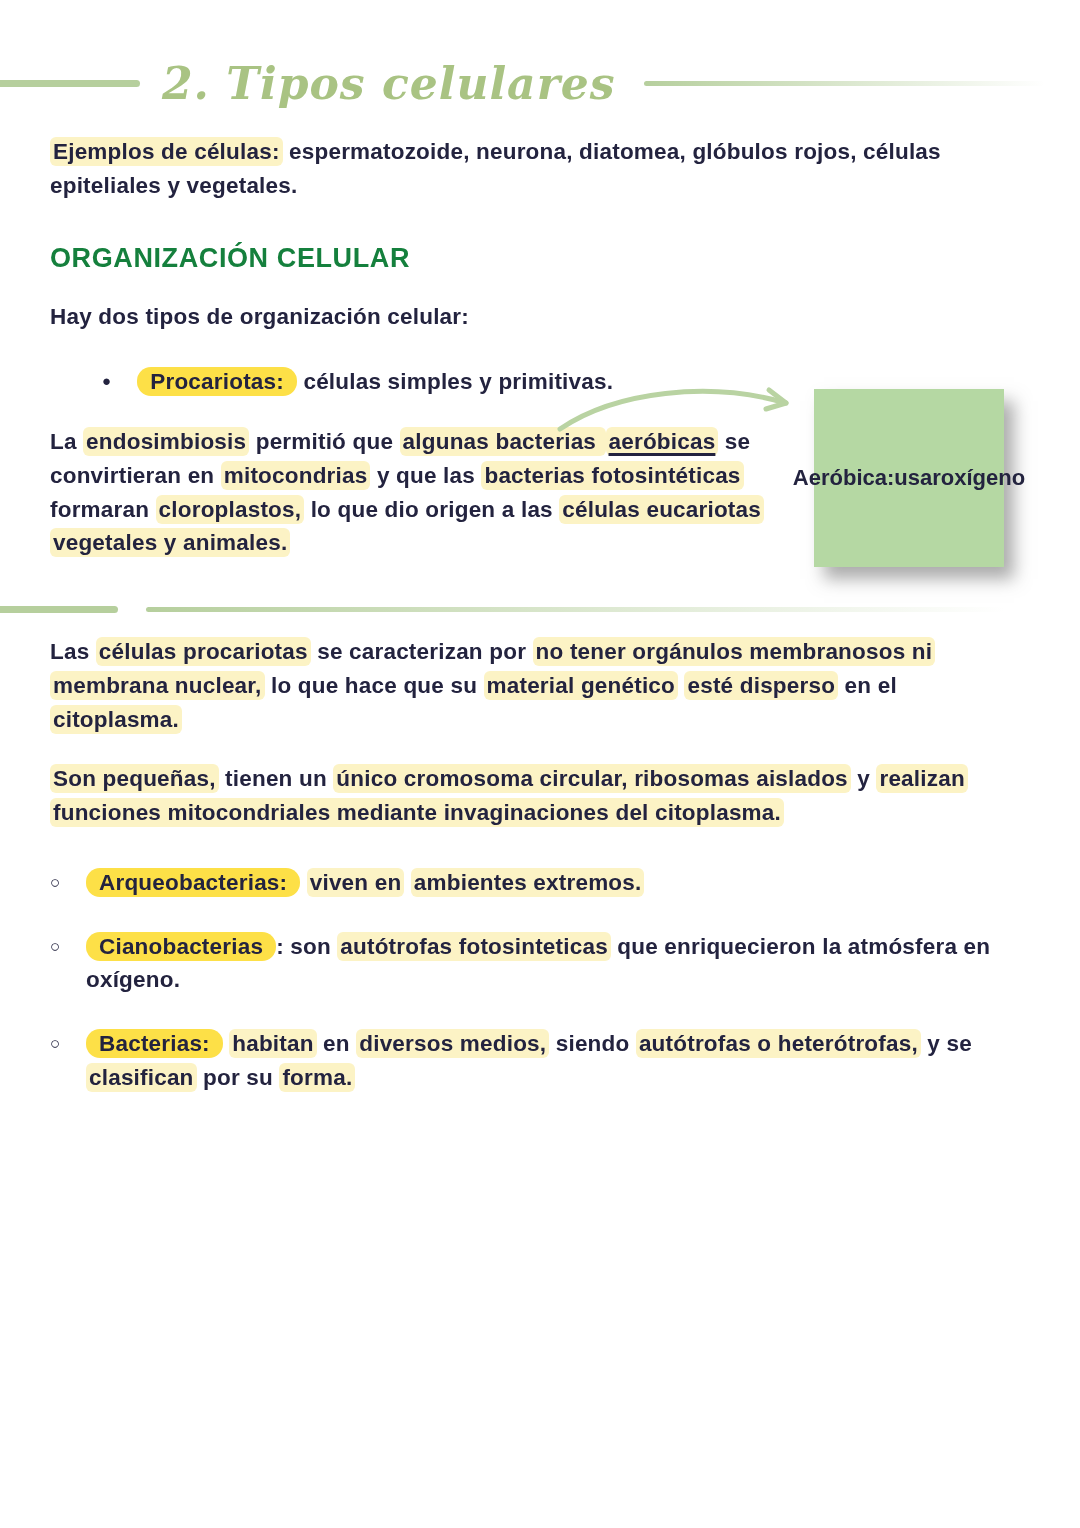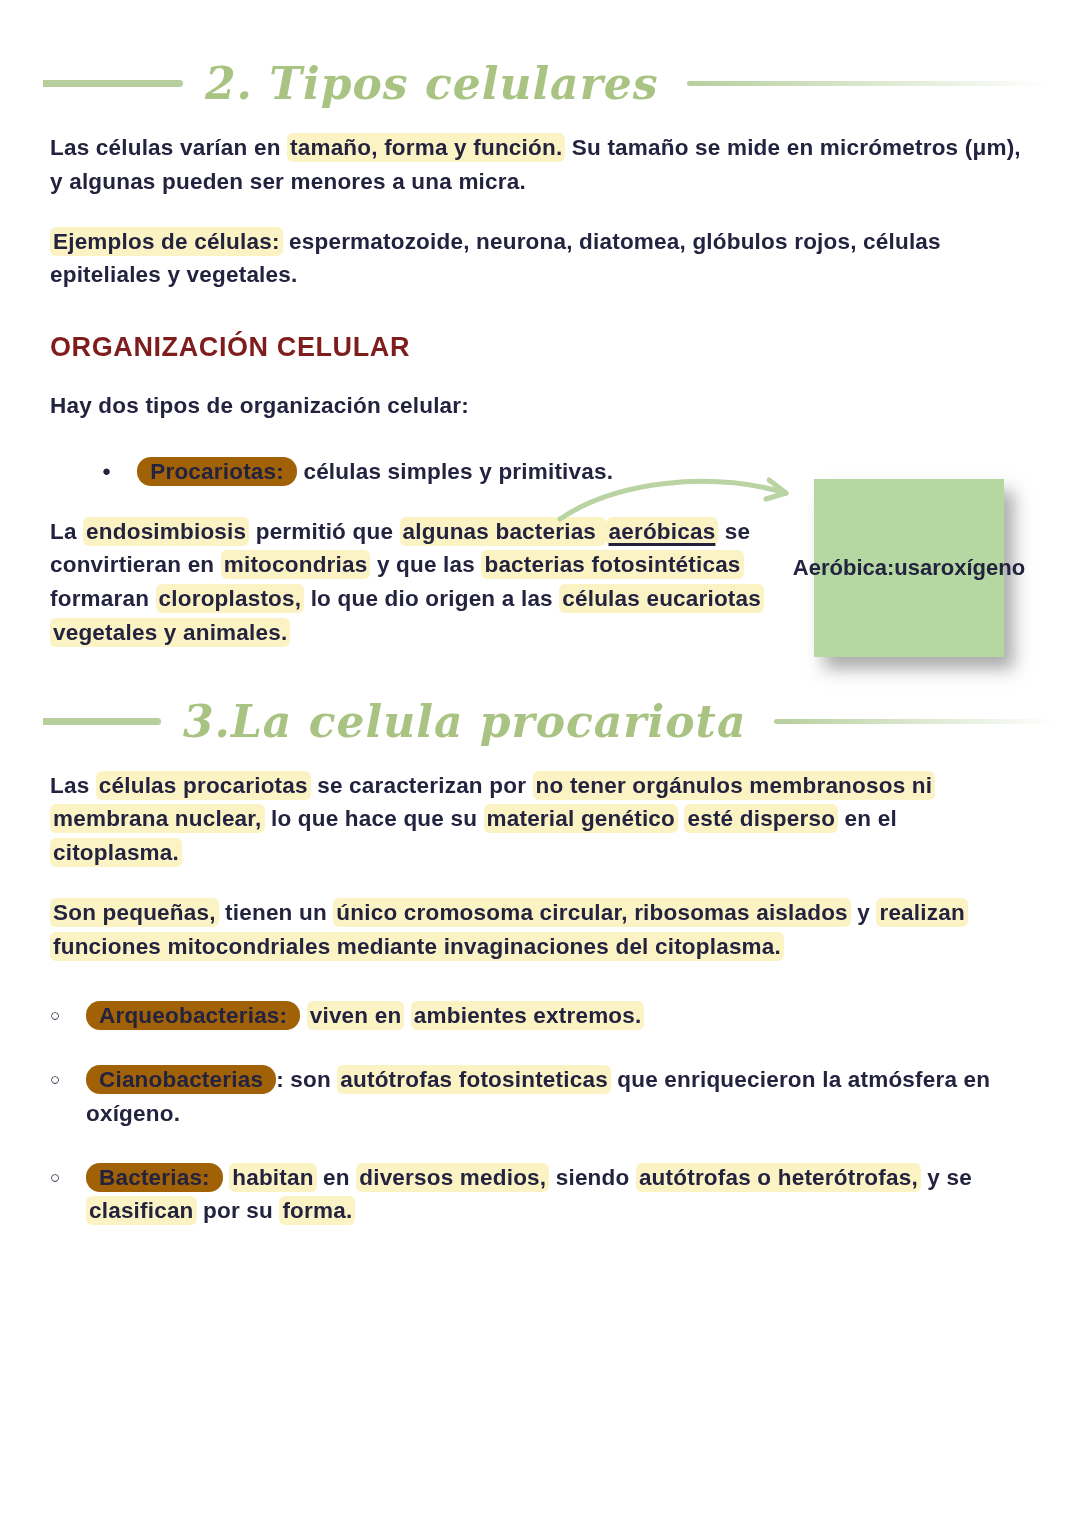--- a/index.html
+++ b/index.html
@@ -9,21 +9,21 @@
   .page {
     position: relative;
     width: 1080px;
     height: 1528px;
     background: #ffffff;
     color: #23233f;
     overflow: hidden;
   }
 
   
-  .heading-row { display: flex; align-items: center; margin-left: 43px; }
+  .heading-row { display: flex; align-items: center; }
   .h2-row { margin-top: 58px; }
   .h3-row { margin-top: 46px; }
   .line-left {
     height: 7px;
     background: #b6cf9d;
     border-radius: 0 5px 5px 0;
     flex: 0 0 auto;
   }
   .h2-row .line-left { width: 140px; }
   .h3-row .line-left { width: 118px; }
@@ -51,37 +51,37 @@
     margin: 26px 50px 0 50px;
     font-size: 22.5px;
     font-weight: bold;
     line-height: 1.5;
     letter-spacing: 0.2px;
   }
   p.first-after-heading { margin-top: 22px; }
 
   .org-heading {
     margin: 40px 50px 0 50px;
-    color: #7f1d1d;
+    color: #15803d;
     font-size: 27px;
     font-weight: bold;
     letter-spacing: 0.6px;
   }
   .org-intro { margin-top: 16px; }
 
   
   .hl-y {
     background: #fcf3c5;
     border-radius: 6px;
     padding: 2px 3px;
     -webkit-box-decoration-break: clone;
     box-decoration-break: clone;
   }
   .hl-g {
-    background: #a16207;
+    background: #fde047;
     border-radius: 14px;
     padding: 2px 13px;
     -webkit-box-decoration-break: clone;
     box-decoration-break: clone;
   }
   .und {
     text-decoration: underline;
     text-decoration-thickness: 2.5px;
     text-underline-offset: 4px;
     text-align: right;
@@ -147,21 +147,20 @@
 <body>
 
 <div class="page">
 
   <div class="heading-row h2-row">
     <div class="line-left"></div>
     <h1 class="script-heading">2. Tipos celulares</h1>
     <div class="line-right"></div>
   </div>
 
-  <p class="body first-after-heading"><span>Las células varían en </span><span class="hl-y">tamaño, forma y función.</span><span> Su tamaño se mide en micrómetros (μm), y algunas pueden ser menores a una micra.</span></p>
   <p class="body"><span class="hl-y">Ejemplos de células:</span><span> espermatozoide, neurona, diatomea, glóbulos rojos, células epiteliales y vegetales.</span></p>
 
   <h2 class="org-heading">ORGANIZACIÓN CELULAR</h2>
   <p class="body org-intro"><span>Hay dos tipos de organización celular:</span></p>
 
   <p class="bullet2"><span class="dot">●</span><span><span class="hl-g">Procariotas:</span><span> células simples y primitivas.</span></span></p>
 
   <div class="endo-block">
     <p class="body endo-text"><span>La </span><span class="hl-y">endosimbiosis</span><span> permitió que </span><span class="hl-y">algunas bacterias </span><span class="hl-y und">aeróbicas</span><span> se convirtieran en </span><span class="hl-y">mitocondrias</span><span> y que las </span><span class="hl-y">bacterias fotosintéticas</span><span> formaran </span><span class="hl-y">cloroplastos,</span><span> lo que dio origen a las </span><span class="hl-y">células eucariotas</span><span> </span><span class="hl-y">vegetales y animales.</span></p>
     <svg class="arrow-svg" viewBox="0 0 252 64">
@@ -170,21 +169,20 @@
     </svg>
     <div class="sticky-note">
       <div>Aeróbica:</div>
       <div>usar</div>
       <div>oxígeno</div>
     </div>
   </div>
 
   <div class="heading-row h3-row">
     <div class="line-left"></div>
-    <h1 class="script-heading">3.La celula procariota</h1>
     <div class="line-right"></div>
   </div>
 
   <p class="body first-after-heading"><span>Las </span><span class="hl-y">células procariotas</span><span> se caracterizan por </span><span class="hl-y">no tener orgánulos membranosos ni membrana nuclear,</span><span> lo que hace que su </span><span class="hl-y">material genético</span><span> </span><span class="hl-y">esté disperso</span><span> en el </span><span class="hl-y">citoplasma.</span></p>
   <p class="body"><span class="hl-y">Son pequeñas,</span><span> tienen un </span><span class="hl-y">único cromosoma circular, ribosomas aislados</span><span> y </span><span class="hl-y">realizan funciones mitocondriales mediante invaginaciones del citoplasma.</span></p>
 
   <div class="bullet3 first">
     <span class="circle">○</span>
     <div class="btext"><span class="hl-g">Arqueobacterias:</span><span> </span><span class="hl-y">viven en</span><span> </span><span class="hl-y">ambientes extremos.</span></div>
   </div>

